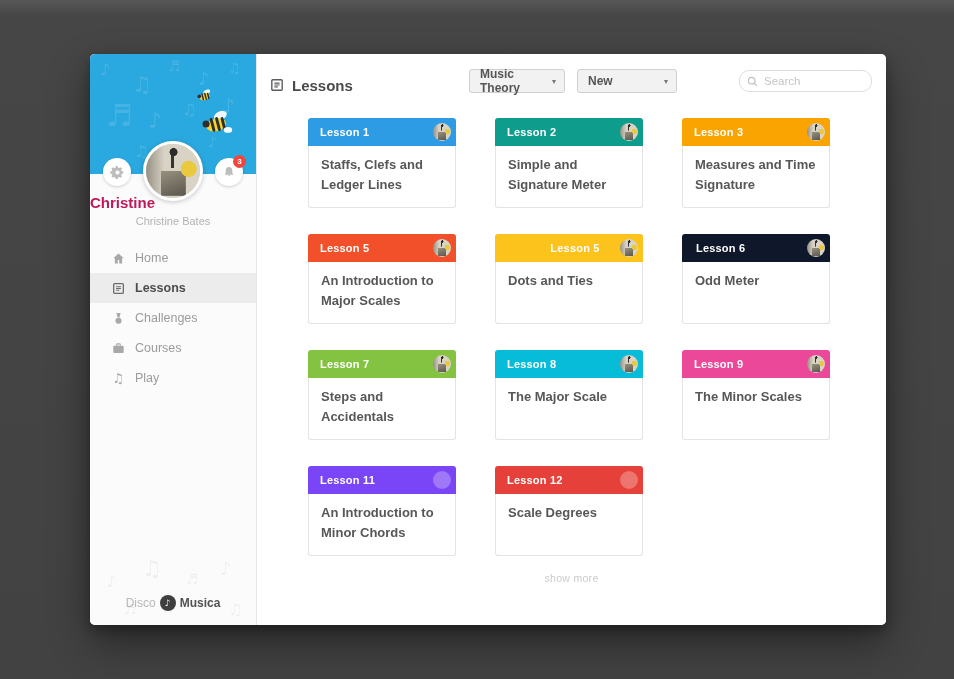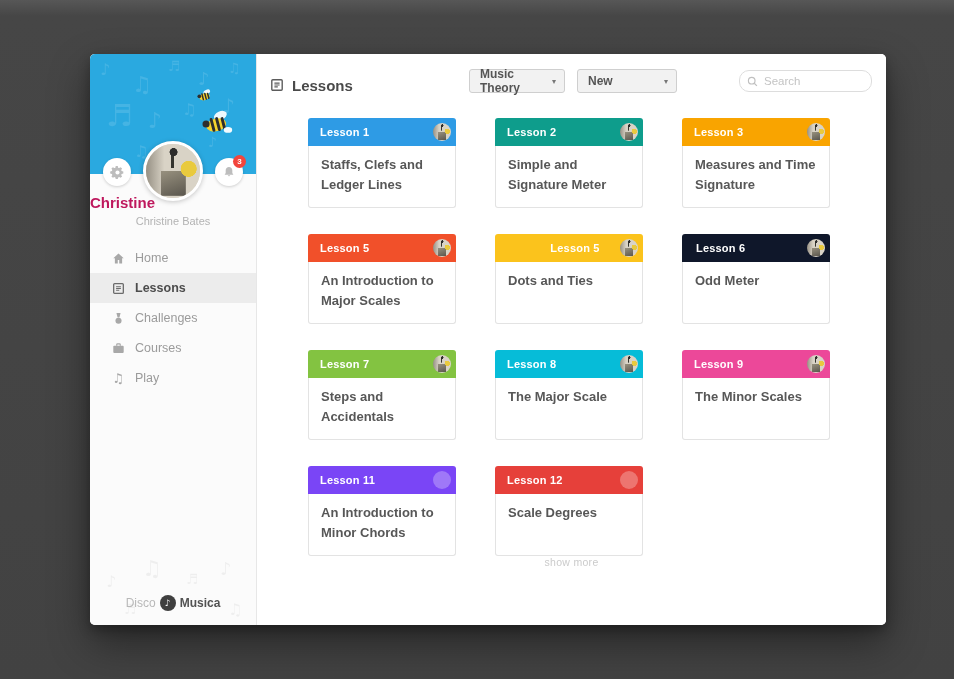--- a/index.html
+++ b/index.html
@@ -124,21 +124,21 @@
     position:absolute; right:5px; top:5px; width:18px; height:18px; border-radius:50%;
     overflow:hidden; background-size:100% 100%,100% 100%,100% 100%,6% 26%,46% 46%;
   }
   .mini-avatar.ghost{ background:rgba(255,255,255,.28) !important; background-image:none !important; }
   .card-body{
     min-height:62px; background:#fff; border:1px solid #e3e3e3; border-top:0;
     border-radius:0 0 3px 3px; padding:9px 12px; font-size:13px; font-weight:600;
     color:#575757; line-height:1.5;
   }
   .show-more{
-    text-align:center; font-size:10.5px; color:#cbcbcb;
+    margin-top:16px; text-align:center; font-size:10.5px; color:#cbcbcb;
     letter-spacing:.3px; cursor:pointer;
   }
 </style>
 </head>
 <body>
 
 <div class="window">
 
   <aside class="sidebar">
     <div class="side-head">

